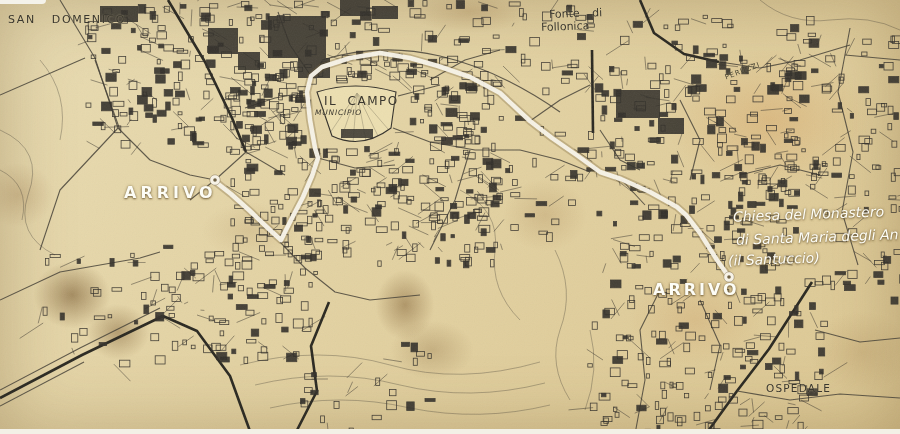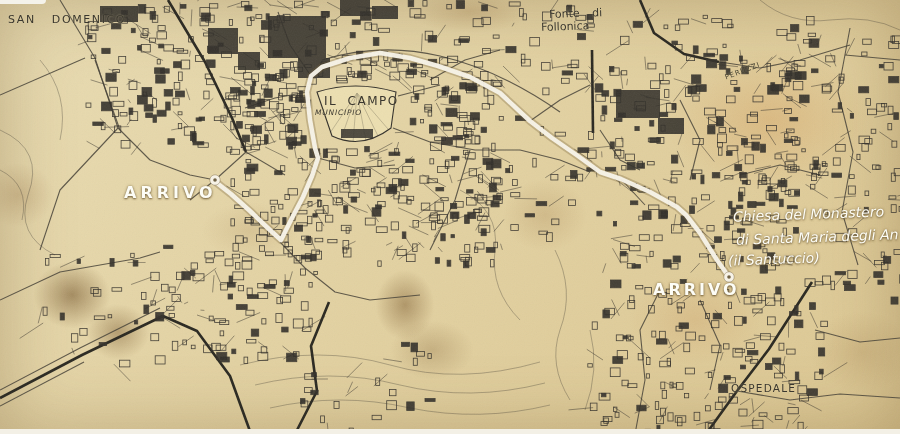--- a/index.html
+++ b/index.html
@@ -28,21 +28,21 @@
     color:#fdfdf6; font-style:italic;
     text-shadow:0 1px 2px rgba(105,85,48,.85), 0 0 3px rgba(105,85,48,.55);
   }
   .big{font-style:normal; font-weight:bold;text-align:right;}
   #lbl-san-domenico{left:8px;  top:13px;  font-size:11px; letter-spacing:1.6px; word-spacing:11px;}
   #lbl-fonte1      {left:549px; top:7px;  font-size:11px; word-spacing:9px; transform:rotate(-2deg);}
   #lbl-fonte2      {left:541px; top:20px; font-size:11px; transform:rotate(-2deg);}
   #lbl-peruzzi     {left:724px; top:67px; font-size:7px; letter-spacing:1px; transform:rotate(-21deg); color:#45412f;}
   #lbl-campo       {left:324px; top:94px;  font-size:12px;  letter-spacing:1.5px; word-spacing:5px;}
   #lbl-municipio   {left:315px; top:108px; font-size:7.5px; letter-spacing:.8px;font-style:italic;}
-  #lbl-ospedale    {left:731px; top:382px; font-size:10.5px; letter-spacing:1.2px;text-align:center;}
+  #lbl-ospedale    {left:766px; top:382px; font-size:10.5px; letter-spacing:1.2px;text-align:center;}
   #lbl-sagrato     {left:44px;  top:157px; font-size:14px;}
   #lbl-arrivo      {left:124px; top:183px; font-size:16px; letter-spacing:4px;}
   #lbl-chiesa1     {left:733px; top:206px; font-size:14px; transform:rotate(-2deg);}
   #lbl-chiesa2     {left:736px; top:229px; font-size:14px; transform:rotate(-2deg);}
   #lbl-chiesa3     {left:728px; top:251px; font-size:14px; transform:rotate(-2deg);}
   #lbl-mossa       {left:653px; top:280px; font-size:16px; letter-spacing:3px;}
   .edge-bottom{position:absolute;left:0;right:0;bottom:0;height:5px;background:#f3f0e6;}
   .edge-topleft{position:absolute;left:0;top:0;width:46px;height:4px;background:#f4f2ea;border-radius:0 0 4px 0;}
 </style>
 </head>

